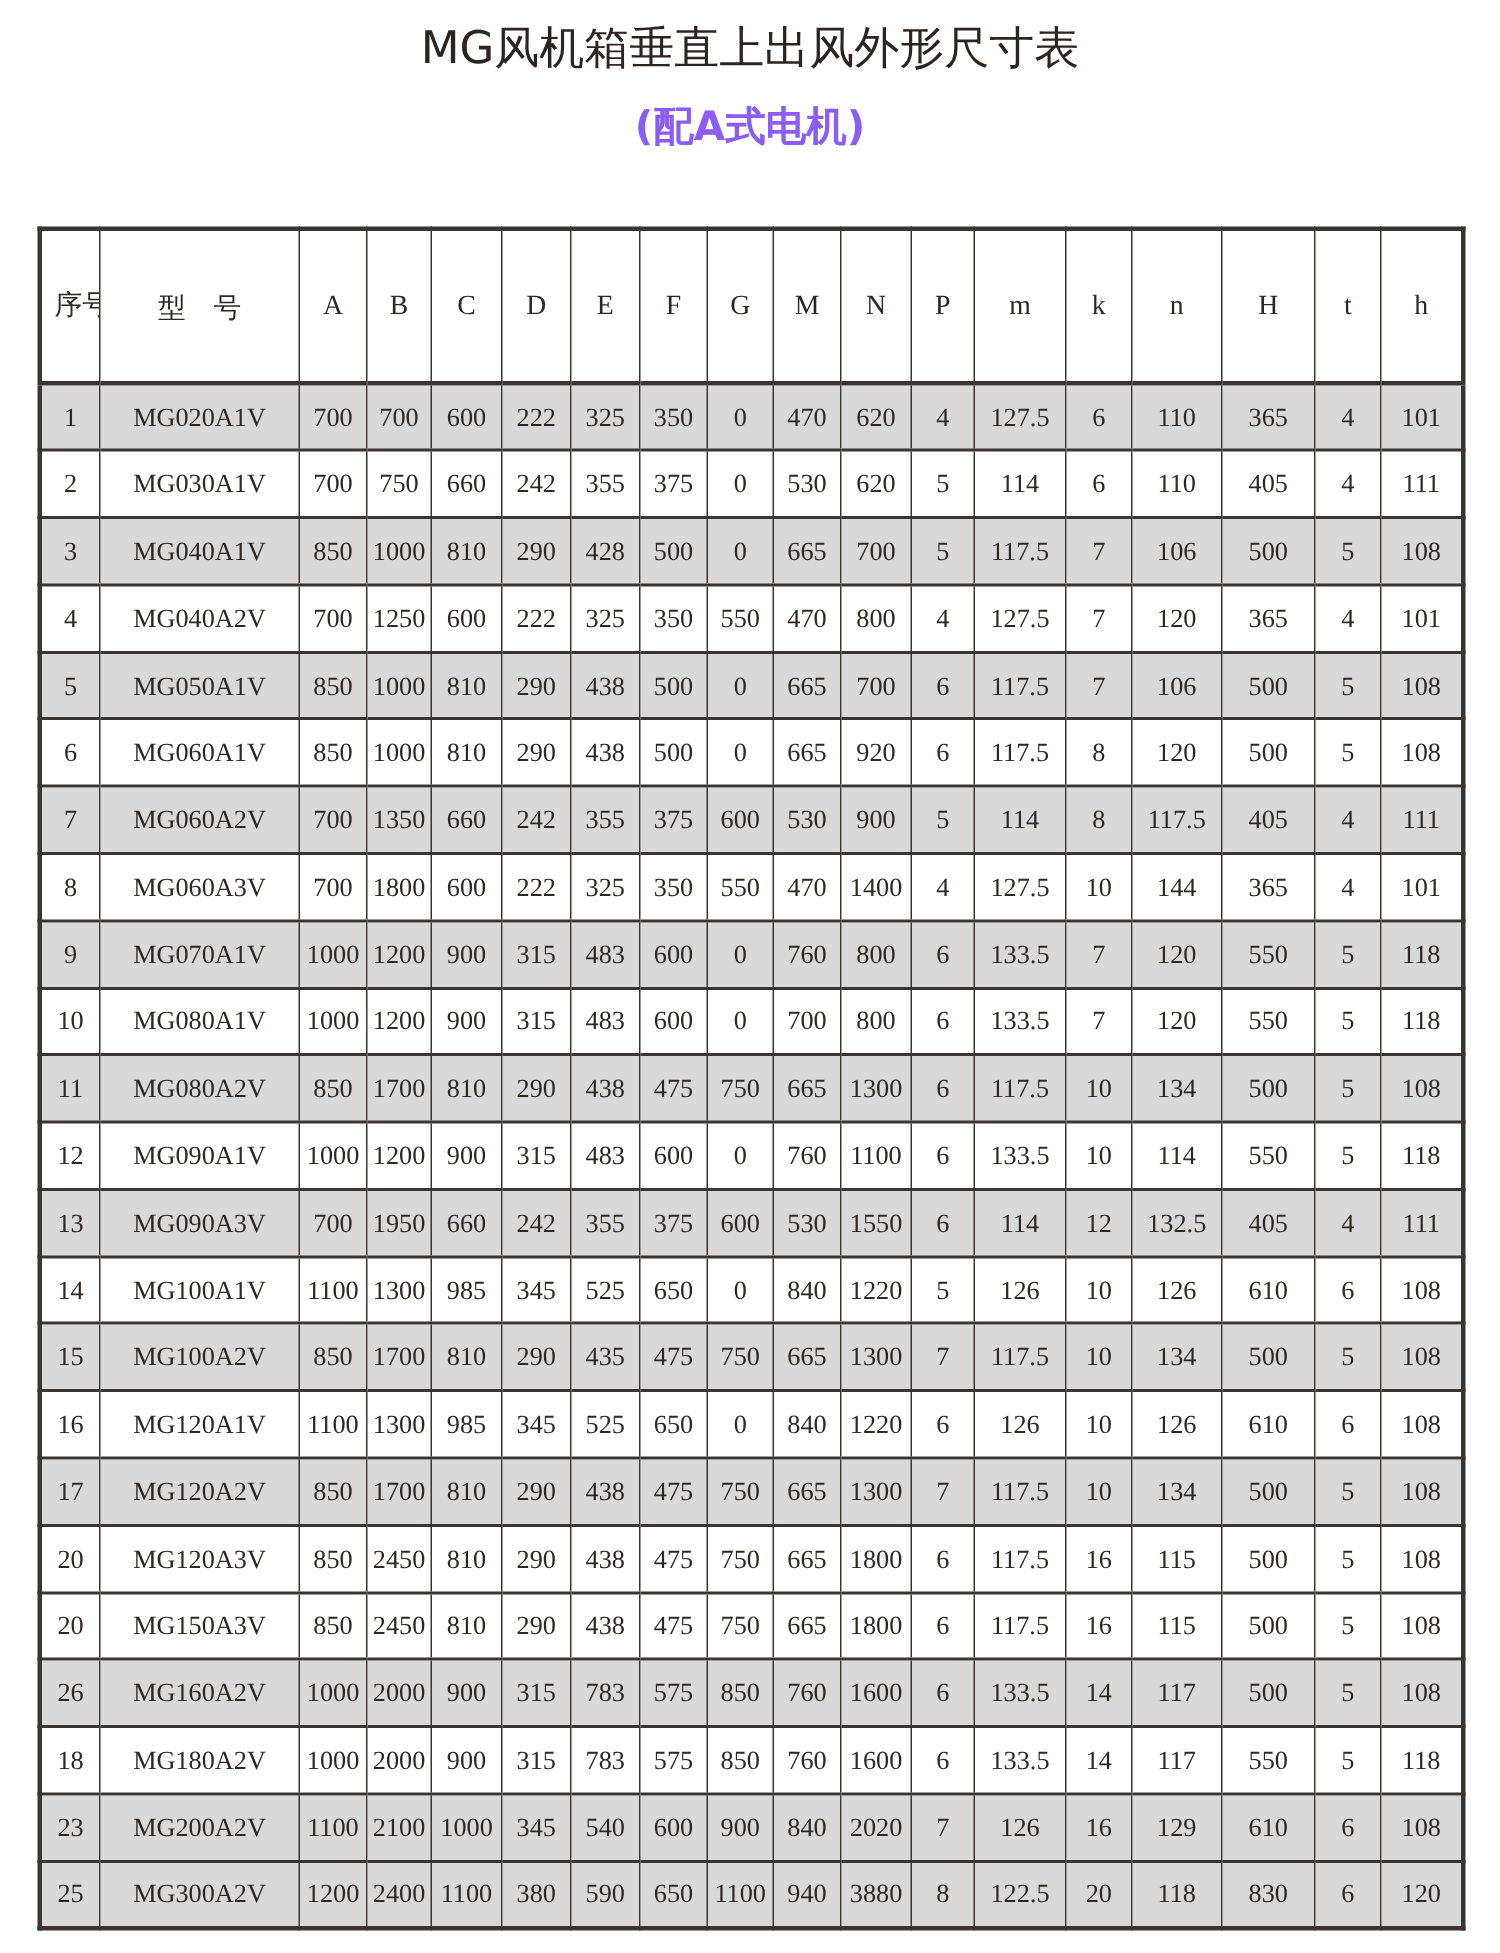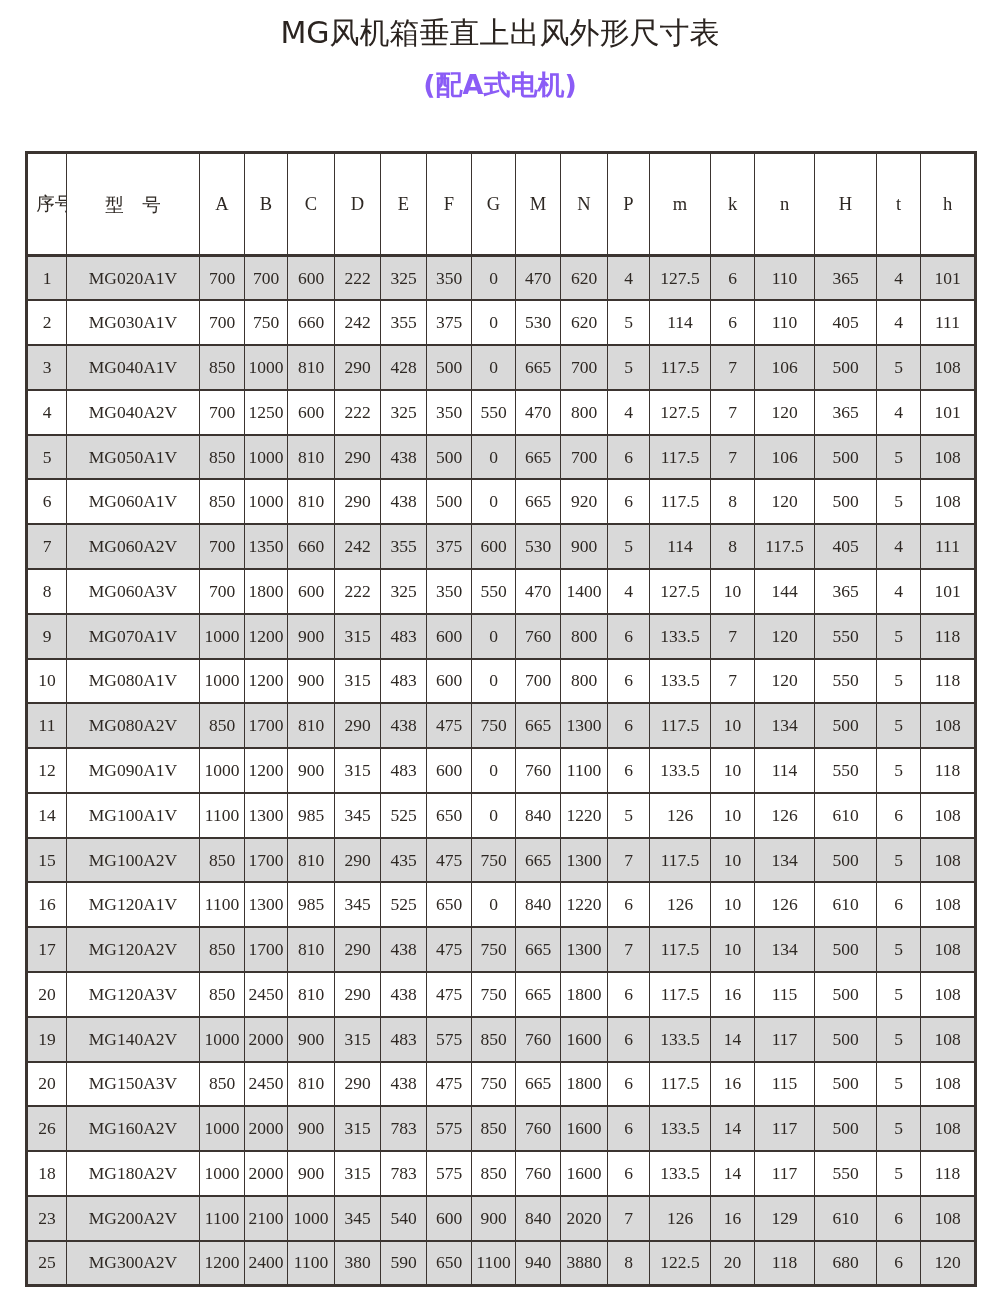--- a/index.html
+++ b/index.html
@@ -363,20 +363,40 @@
           <td>760</td>
           <td>1100</td>
           <td>6</td>
           <td>133.5</td>
           <td>10</td>
           <td>114</td>
           <td>550</td>
           <td>5</td>
           <td>118</td>
         </tr>
+        <tr class="shade">
+          <td>13</td>
+          <td>MG090A3V</td>
+          <td>700</td>
+          <td>1950</td>
+          <td>660</td>
+          <td>242</td>
+          <td>355</td>
+          <td>375</td>
+          <td>600</td>
+          <td>530</td>
+          <td>1550</td>
+          <td>6</td>
+          <td>114</td>
+          <td>12</td>
+          <td>132.5</td>
+          <td>405</td>
+          <td>4</td>
+          <td>111</td>
+        </tr>
         <tr>
           <td>14</td>
           <td>MG100A1V</td>
           <td>1100</td>
           <td>1300</td>
           <td>985</td>
           <td>345</td>
           <td>525</td>
           <td>650</td>
           <td>0</td>
@@ -459,40 +479,20 @@
           <td>290</td>
           <td>438</td>
           <td>475</td>
           <td>750</td>
           <td>665</td>
           <td>1800</td>
           <td>6</td>
           <td>117.5</td>
           <td>16</td>
           <td>115</td>
-          <td>500</td>
-          <td>5</td>
-          <td>108</td>
-        </tr>
-        <tr class="shade">
-          <td>19</td>
-          <td>MG140A2V</td>
-          <td>1000</td>
-          <td>2000</td>
-          <td>900</td>
-          <td>315</td>
-          <td>483</td>
-          <td>575</td>
-          <td>850</td>
-          <td>760</td>
-          <td>1600</td>
-          <td>6</td>
-          <td>133.5</td>
-          <td>14</td>
-          <td>117</td>
           <td>500</td>
           <td>5</td>
           <td>108</td>
         </tr>
         <tr>
           <td>20</td>
           <td>MG150A3V</td>
           <td>850</td>
           <td>2450</td>
           <td>810</td>
@@ -579,19 +579,19 @@
           <td>380</td>
           <td>590</td>
           <td>650</td>
           <td>1100</td>
           <td>940</td>
           <td>3880</td>
           <td>8</td>
           <td>122.5</td>
           <td>20</td>
           <td>118</td>
-          <td>680</td>
+          <td>830</td>
           <td>6</td>
           <td>120</td>
         </tr>
       </tbody>
   </table>
 </div>
 
 </body></html>

